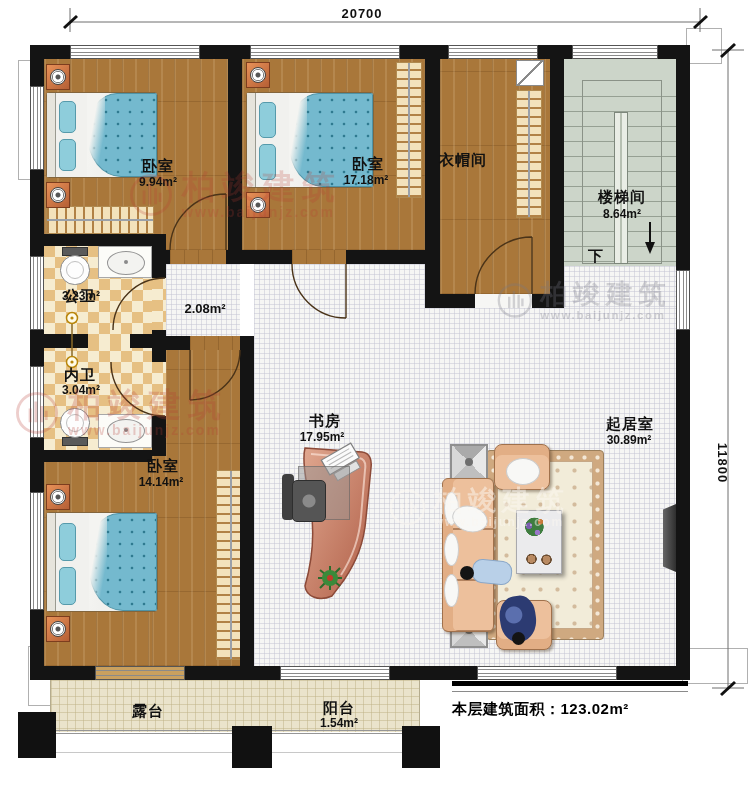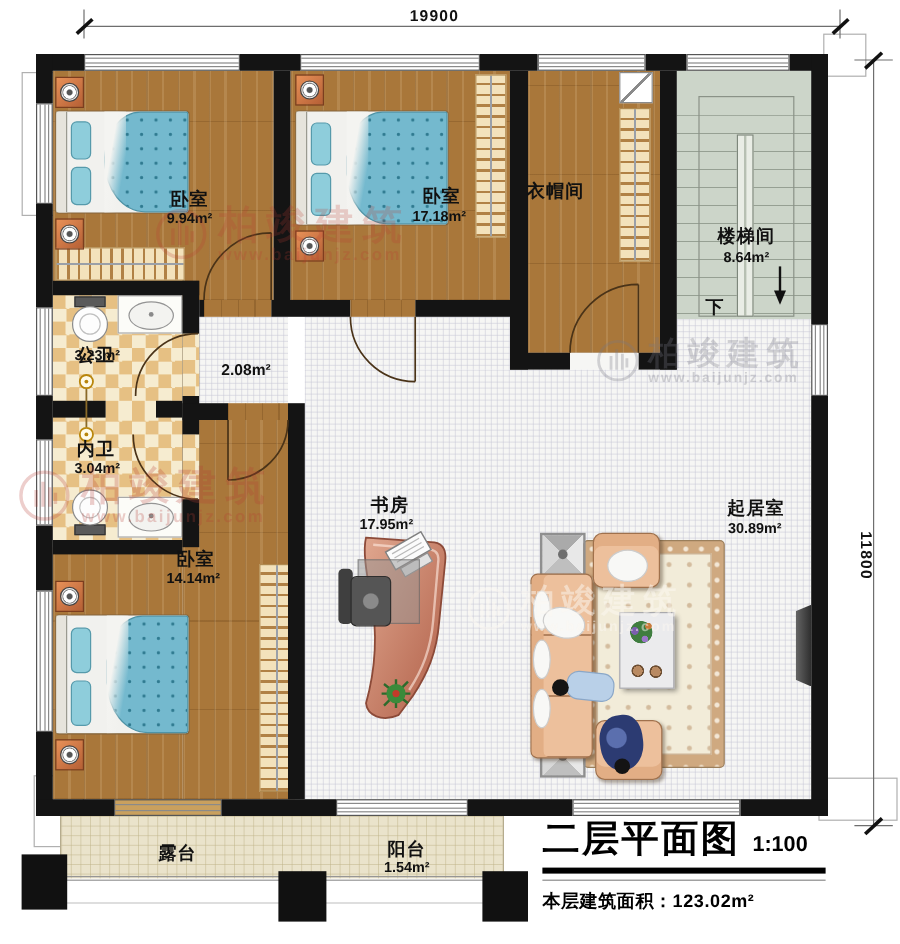--- a/index.html
+++ b/index.html
@@ -380,21 +380,21 @@
       <line x1="712" y1="688" x2="744" y2="688"></line>
     </g>
     <g stroke="#111" stroke-width="3">
       <line x1="64" y1="28" x2="77" y2="16"></line>
       <line x1="694" y1="28" x2="707" y2="16"></line>
       <line x1="721" y1="57" x2="735" y2="44"></line>
       <line x1="721" y1="695" x2="735" y2="682"></line>
     </g>
   </svg>
 
-  <div class="lbl dim" style="left:362px;top:13px">19900</div>
+  <div class="lbl dim" style="left:362px;top:13px">20700</div>
   <div class="lbl dim" style="left:722px;top:463px;transform:translate(-50%,-50%) rotate(90deg)">11800</div>
 
   <div class="lbl name" style="left:158px;top:166px">卧室</div>
   <div class="lbl area" style="left:158px;top:182px">9.94m²</div>
   <div class="lbl name" style="left:368px;top:164px">卧室</div>
   <div class="lbl area" style="left:366px;top:180px">17.18m²</div>
   <div class="lbl name" style="left:463px;top:160px">衣帽间</div>
   <div class="lbl name" style="left:622px;top:197px">楼梯间</div>
   <div class="lbl area" style="left:622px;top:214px">8.64m²</div>
   <div class="lbl name" style="left:596px;top:256px">下</div>
@@ -448,22 +448,18 @@
         <circle cx="20" cy="20" r="17" fill="none" stroke="currentColor" stroke-width="2.5"></circle>
         <path d="M14,28 V16 M19,28 V10 M24,28 V14 M28,26 V18" stroke="currentColor" stroke-width="2.5" fill="none"></path>
       </svg>
     <span class="tcol">
         <span class="nm">柏竣建筑</span>
         <span class="url">www.baijunjz.com</span>
       </span>
   </div>
 
   <div id="titleblock">
-    <div class="row1">
-      <span class="big">二层平面图</span>
-      <span class="scale">1:100</span>
-    </div>
     <div class="ul1"></div>
     <div class="ul2"></div>
     <div class="line">本层建筑面积：123.02m²</div>
   </div>
 
 </div>
 
 </body></html>

